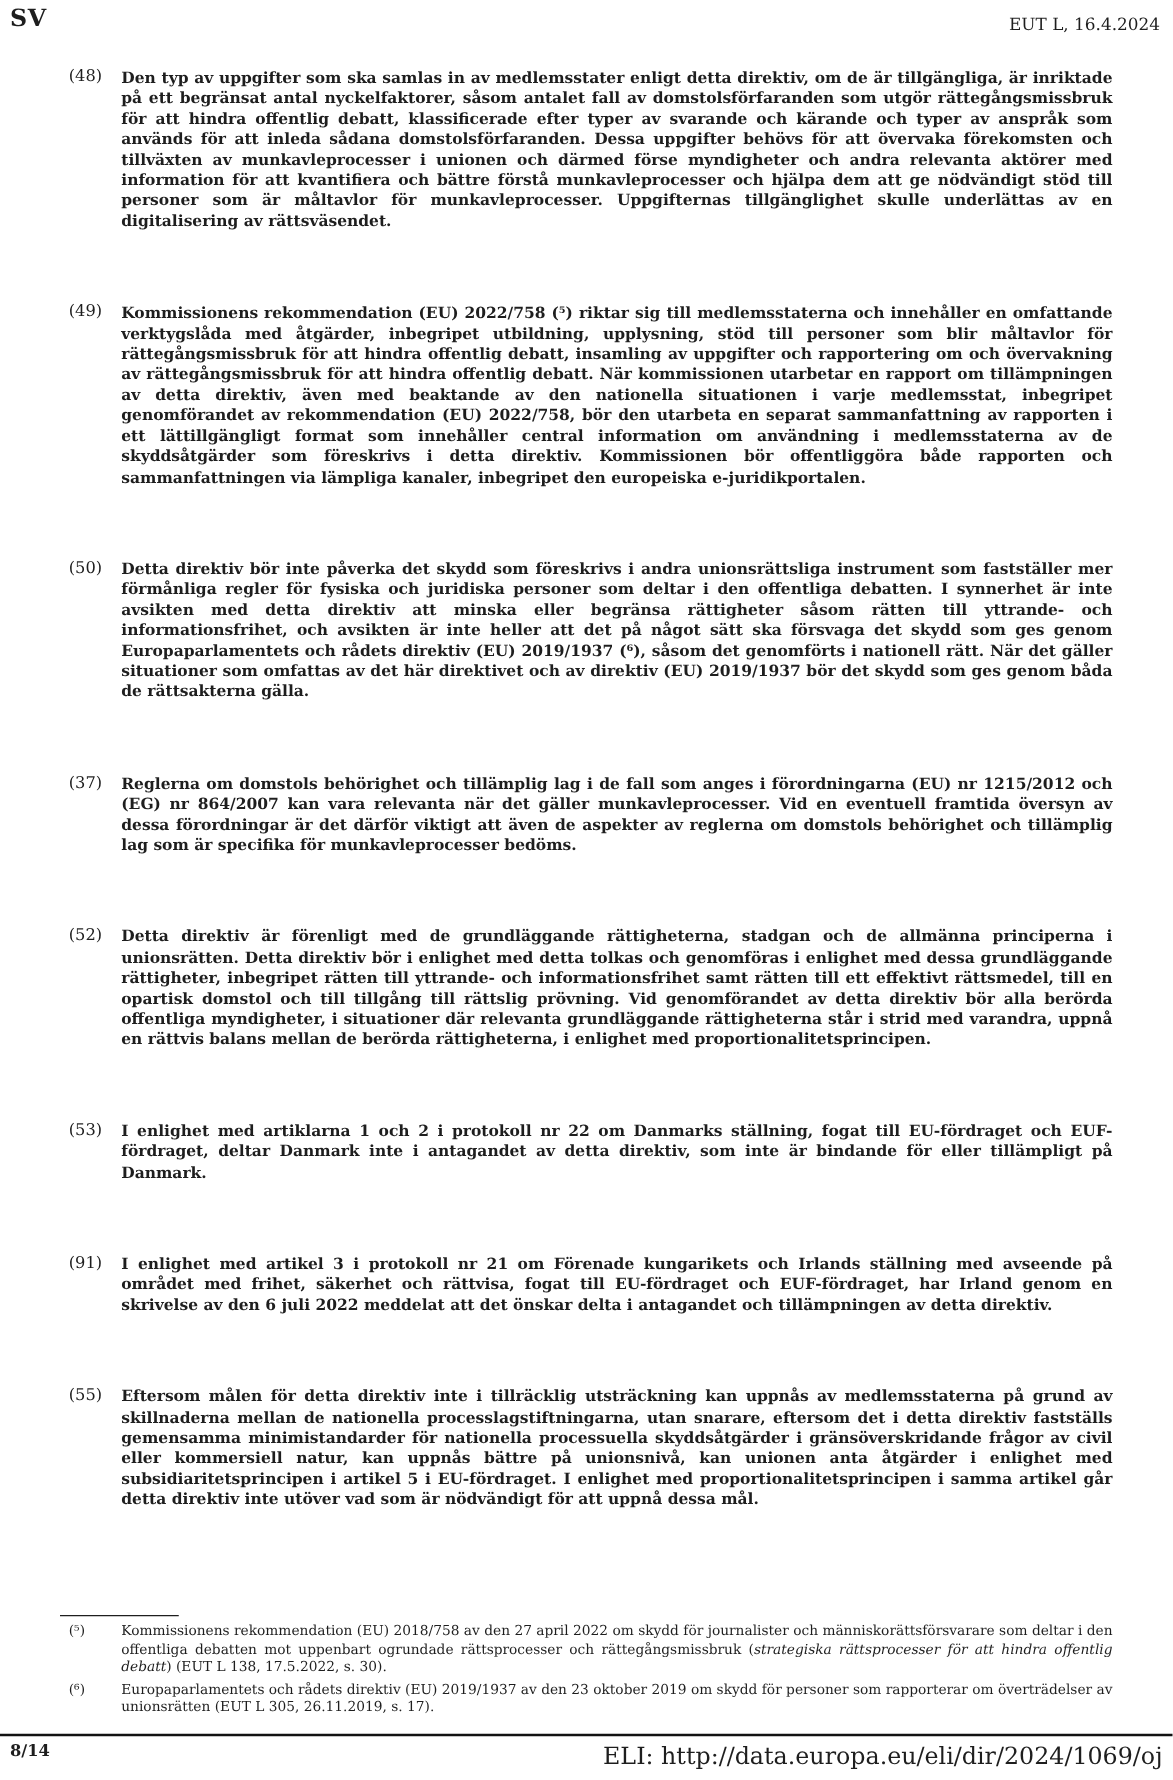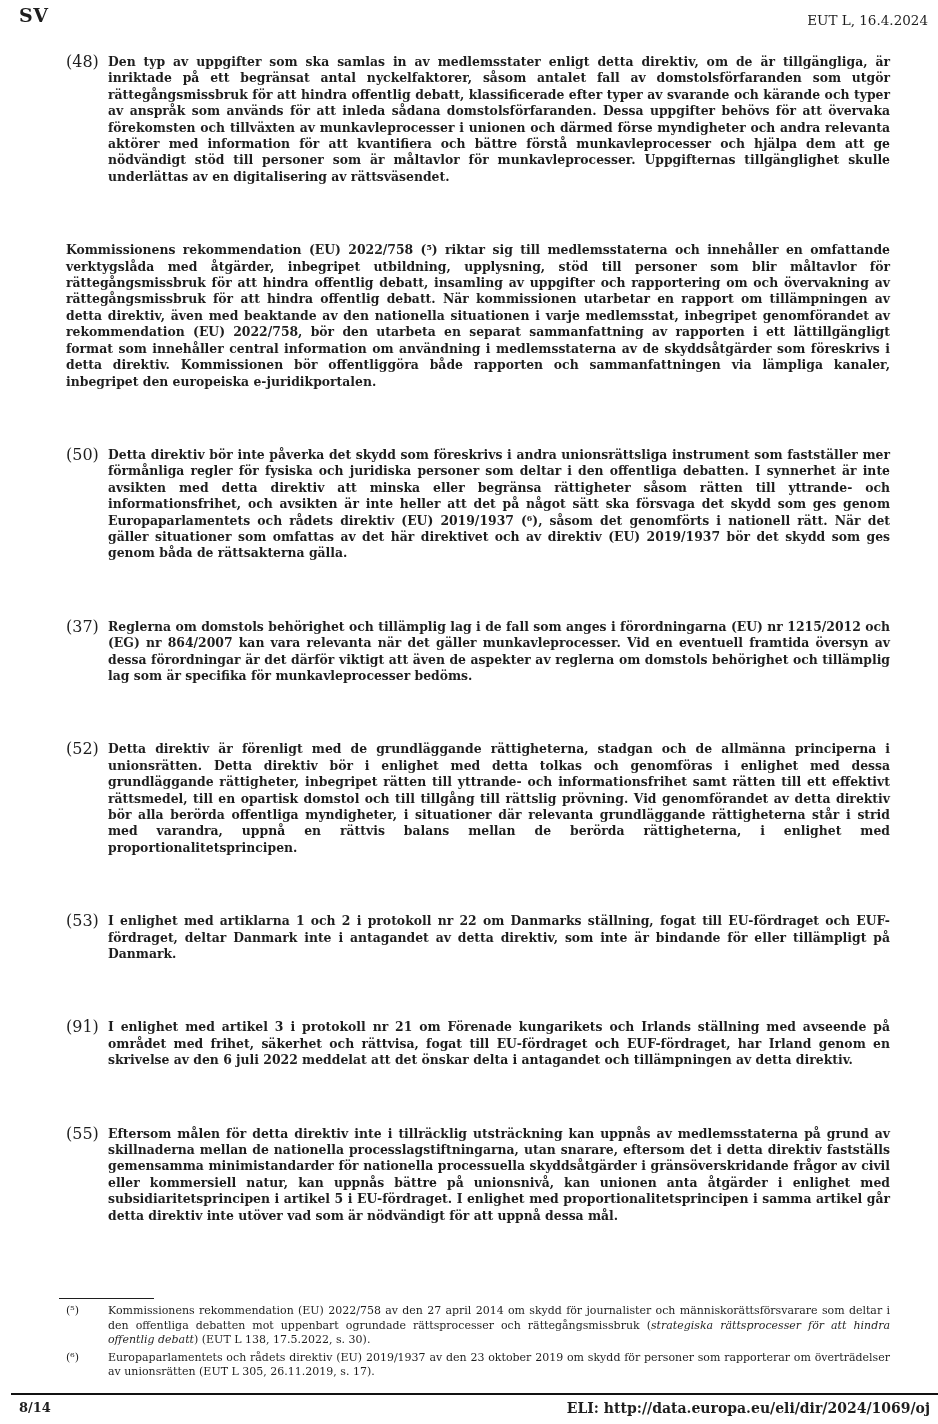--- a/index.html
+++ b/index.html
@@ -8,42 +8,41 @@
     background: #ffffff;
     font-family: "DejaVu Serif", "Liberation Serif", serif;
     color: #1e1e1e;
     -webkit-font-smoothing: antialiased;
   }
   .page {
     box-sizing: border-box;
     width: 938px; height: 1424px;
     display: flex; flex-direction: column;
     position: relative;
-    padding-left: 11px;
   }
   .header {
     display: flex; justify-content: space-between; align-items: flex-start;
     padding: 4px 10px 0 8px;
   }
   .lang-code {
     font-size: 19px; font-weight: bold; letter-spacing: 0.5px;
   }
   .header-right {
     font-size: 13.5px; font-weight: 400; padding-top: 8px;
   }
   .content {
     padding: 26px 48px 0 55px;
   }
   .para {
     display: flex;
     margin-bottom: 57px;
   }
   .para-num {
     flex: 0 0 42px;
-    font-size: 16px;
+    font-size: 13px;
     line-height: 16.4px;
   }
   .para-text {
     flex: 1;
     margin: 0;
     font-size: 12.4px;
     line-height: 16.4px;
     text-align: justify;
     text-justify: inter-word;
     font-weight: bold;
@@ -72,40 +71,41 @@
   .fn-text em { font-style: italic; }
   .footer-rule {
     border: 0; border-top: 2px solid #111;
     margin: 10px 0 0 0;
   }
   .footer {
     display: flex; justify-content: space-between; align-items: flex-start;
     padding: 5px 8px 8px 8px;
   }
   .footer-left  { font-size: 13px; font-weight: 600; }
-  .footer-right { font-size: 14px; font-weight: 700; }
+  .footer-right { font-size: 19px; font-weight: 400; }
 </style>
 </head>
 <body>
 
 <div class="page">
 
   <div class="header">
     <span class="lang-code">SV</span>
     <span class="header-right">EUT L, 16.4.2024</span>
   </div>
 
   <div class="content">
 
     <div class="para">
       <span class="para-num">(48)</span>
       <p class="para-text">Den typ av uppgifter som ska samlas in av medlemsstater enligt detta direktiv, om de är tillgängliga, är inriktade på ett begränsat antal nyckelfaktorer, såsom antalet fall av domstolsförfaranden som utgör rättegångsmissbruk för att hindra offentlig debatt, klassificerade efter typer av svarande och kärande och typer av anspråk som används för att inleda sådana domstolsförfaranden. Dessa uppgifter behövs för att övervaka förekomsten och tillväxten av munkavleprocesser i unionen och därmed förse myndigheter och andra relevanta aktörer med information för att kvantifiera och bättre förstå munkavleprocesser och hjälpa dem att ge nödvändigt stöd till personer som är måltavlor för munkavleprocesser. Uppgifternas tillgänglighet skulle underlättas av en digitalisering av rättsväsendet.</p>
     </div>
 
     <div class="para">
+      <span class="para-num">(49)</span>
       <p class="para-text">Kommissionens rekommendation (EU) 2022/758 (⁵) riktar sig till medlemsstaterna och innehåller en omfattande verktygslåda med åtgärder, inbegripet utbildning, upplysning, stöd till personer som blir måltavlor för rättegångsmissbruk för att hindra offentlig debatt, insamling av uppgifter och rapportering om och övervakning av rättegångsmissbruk för att hindra offentlig debatt. När kommissionen utarbetar en rapport om tillämpningen av detta direktiv, även med beaktande av den nationella situationen i varje medlemsstat, inbegripet genomförandet av rekommendation (EU) 2022/758, bör den utarbeta en separat sammanfattning av rapporten i ett lättillgängligt format som innehåller central information om användning i medlemsstaterna av de skyddsåtgärder som föreskrivs i detta direktiv. Kommissionen bör offentliggöra både rapporten och sammanfattningen via lämpliga kanaler, inbegripet den europeiska e-juridikportalen.</p>
     </div>
 
     <div class="para">
       <span class="para-num">(50)</span>
       <p class="para-text">Detta direktiv bör inte påverka det skydd som föreskrivs i andra unionsrättsliga instrument som fastställer mer förmånliga regler för fysiska och juridiska personer som deltar i den offentliga debatten. I synnerhet är inte avsikten med detta direktiv att minska eller begränsa rättigheter såsom rätten till yttrande- och informationsfrihet, och avsikten är inte heller att det på något sätt ska försvaga det skydd som ges genom Europaparlamentets och rådets direktiv (EU) 2019/1937 (⁶), såsom det genomförts i nationell rätt. När det gäller situationer som omfattas av det här direktivet och av direktiv (EU) 2019/1937 bör det skydd som ges genom båda de rättsakterna gälla.</p>
     </div>
 
     <div class="para">
       <span class="para-num">(37)</span>
@@ -132,21 +132,21 @@
       <p class="para-text">Eftersom målen för detta direktiv inte i tillräcklig utsträckning kan uppnås av medlemsstaterna på grund av skillnaderna mellan de nationella processlagstiftningarna, utan snarare, eftersom det i detta direktiv fastställs gemensamma minimistandarder för nationella processuella skyddsåtgärder i gränsöverskridande frågor av civil eller kommersiell natur, kan uppnås bättre på unionsnivå, kan unionen anta åtgärder i enlighet med subsidiaritetsprincipen i artikel 5 i EU-fördraget. I enlighet med proportionalitetsprincipen i samma artikel går detta direktiv inte utöver vad som är nödvändigt för att uppnå dessa mål.</p>
     </div>
 
   </div>
 
   <div class="footnotes">
     <hr class="fn-rule">
 
     <div class="footnote">
       <span class="fn-marker">(⁵)</span>
-      <p class="fn-text"><span>Kommissionens rekommendation (EU) 2022/758 av den 27 april 2014 om skydd för journalister och människorättsförsvarare som deltar i den offentliga debatten mot uppenbart ogrundade rättsprocesser och rättegångsmissbruk (</span><em>strategiska rättsprocesser för att hindra offentlig debatt</em><span>) (EUT L 138, 17.5.2022, s. 30).</span></p>
+      <p class="fn-text"><span>Kommissionens rekommendation (EU) 2018/758 av den 27 april 2022 om skydd för journalister och människorättsförsvarare som deltar i den offentliga debatten mot uppenbart ogrundade rättsprocesser och rättegångsmissbruk (</span><em>strategiska rättsprocesser för att hindra offentlig debatt</em><span>) (EUT L 138, 17.5.2022, s. 30).</span></p>
     </div>
 
     <div class="footnote">
       <span class="fn-marker">(⁶)</span>
       <p class="fn-text"><span>Europaparlamentets och rådets direktiv (EU) 2019/1937 av den 23 oktober 2019 om skydd för personer som rapporterar om överträdelser av unionsrätten (EUT L 305, 26.11.2019, s. 17).</span><em></em><span></span></p>
     </div>
   </div>
 
   <hr class="footer-rule">
 

